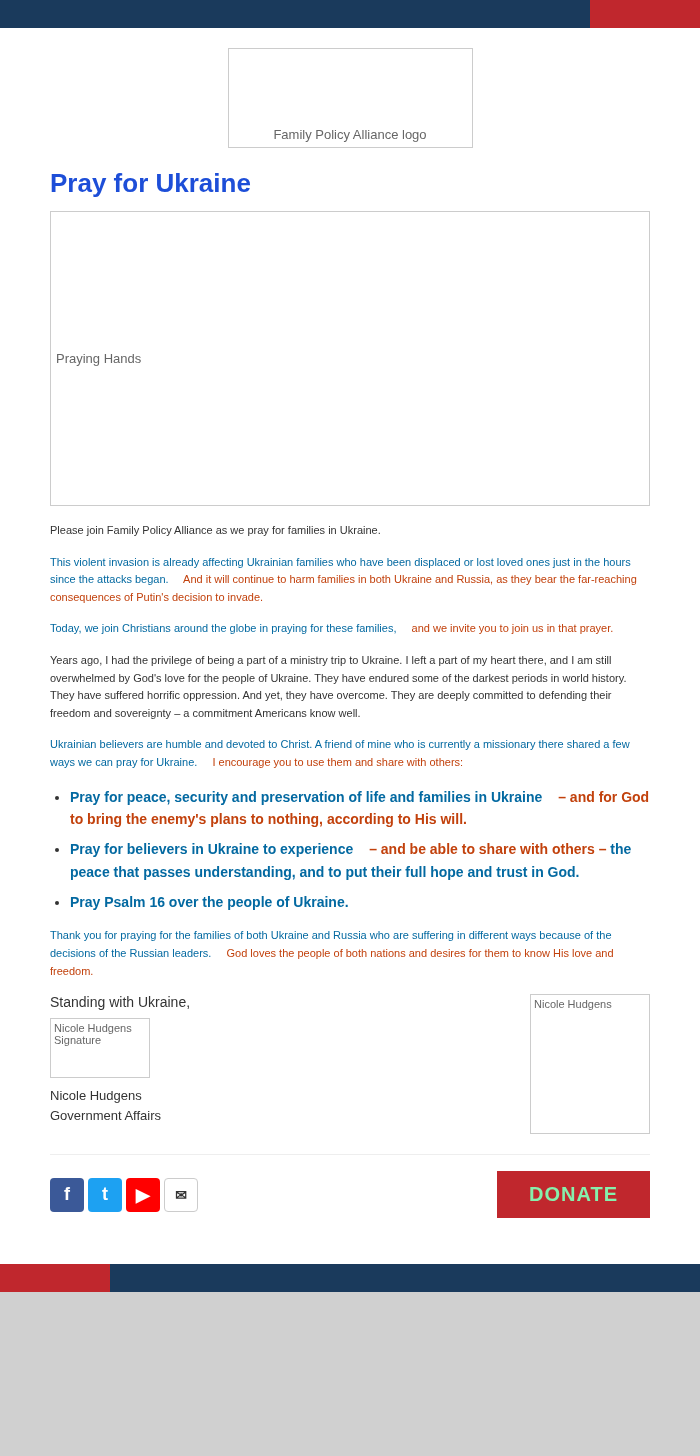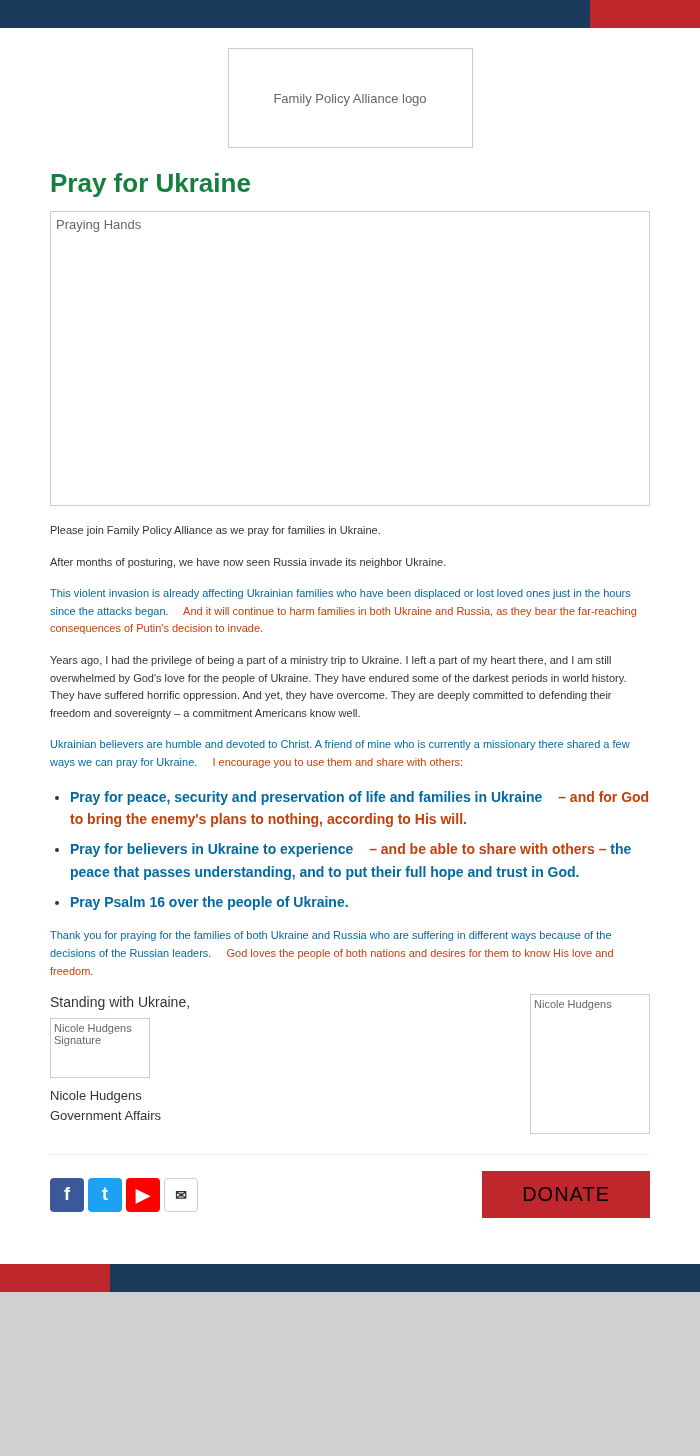--- a/index.html
+++ b/index.html
@@ -37,43 +37,43 @@
     .logo-area {
       display: flex;
       justify-content: center;
       margin-bottom: 20px;
     }
     .logo-box {
       border: 1px solid #ccc;
       width: 245px;
       height: 100px;
       display: flex;
-      align-items: center;
+      align-items: flex-end;
       justify-content: center;
       color: #666;
       font-size: 13px;
       text-align: center;
       padding: 5px;
     }
 
     
     .page-title {
-      color: #15803d;
+      color: #1d4ed8;
       font-size: 26px;
       font-weight: bold;
       margin-bottom: 12px;
     }
 
     
     .praying-hands-box {
       border: 1px solid #ccc;
       width: 100%;
       height: 295px;
       display: flex;
-      align-items: flex-start;
+      align-items: center;
       justify-content: flex-start;
       padding: 5px;
       margin-bottom: 16px;
       color: #666;
       font-size: 13px;
     }
 
     
     .body-text {
       color: #333;
@@ -173,24 +173,24 @@
     .tw-icon { background-color: #1da1f2; }
     .yt-icon { background-color: #ff0000; }
     .other-icon {
       background-color: #fff;
       border: 1px solid #ccc;
       color: #333;
       font-size: 14px;
     }
     .donate-btn {
       background-color: #c0272d;
-      color: #000000;
+      color: #86efac;
       font-size: 20px;
-      font-weight: normal;
-      padding: 12px 40px;
+      font-weight: bold;
+      padding: 12px 32px;
       border: none;
       cursor: pointer;
       text-transform: uppercase;
       letter-spacing: 1px;
     }
 
     
     .bottom-banner {
       height: 28px;
       display: flex;
@@ -224,28 +224,28 @@
   <h1 class="page-title">Pray for Ukraine</h1>
 
   <div class="praying-hands-box">
     <span>Praying Hands</span>
   </div>
 
   <p class="body-text">
     <span>Please join Family Policy Alliance as we pray for families in Ukraine.</span>
   </p>
 
-  <p class="body-text">
-    <span>After months of posturing, we have now seen Russia invade its neighbor Ukraine.</span>
-  </p>
 
   <p class="body-text">
     <span class="para-dark">This violent invasion is already affecting Ukrainian families who have been displaced or lost loved ones just in the hours since the attacks began.</span><span class="para-blue"> And it will continue to harm families in both Ukraine and Russia, as they bear the far-reaching consequences of Putin's decision to invade.</span>
   </p>
 
+  <p class="body-text">
+    <span class="para-dark">Today, we join Christians around the globe in praying for these families,</span><span class="para-blue"> and we invite you to join us in that prayer.</span>
+  </p>
 
   <p class="body-text">
     <span>Years ago, I had the privilege of being a part of a ministry trip to Ukraine. I left a part of my heart there, and I am still overwhelmed by God's love for the people of Ukraine. They have endured some of the darkest periods in world history. They have suffered horrific oppression. And yet, they have overcome. They are deeply committed to defending their freedom and sovereignty – a commitment Americans know well.</span>
   </p>
 
   <p class="body-text">
     <span class="para-dark">Ukrainian believers are humble and devoted to Christ. A friend of mine who is currently a missionary there shared a few ways we can pray for Ukraine.</span><span class="para-blue"> I encourage you to use them and share with others:</span>
   </p>
 
   <ul class="bullet-list">

